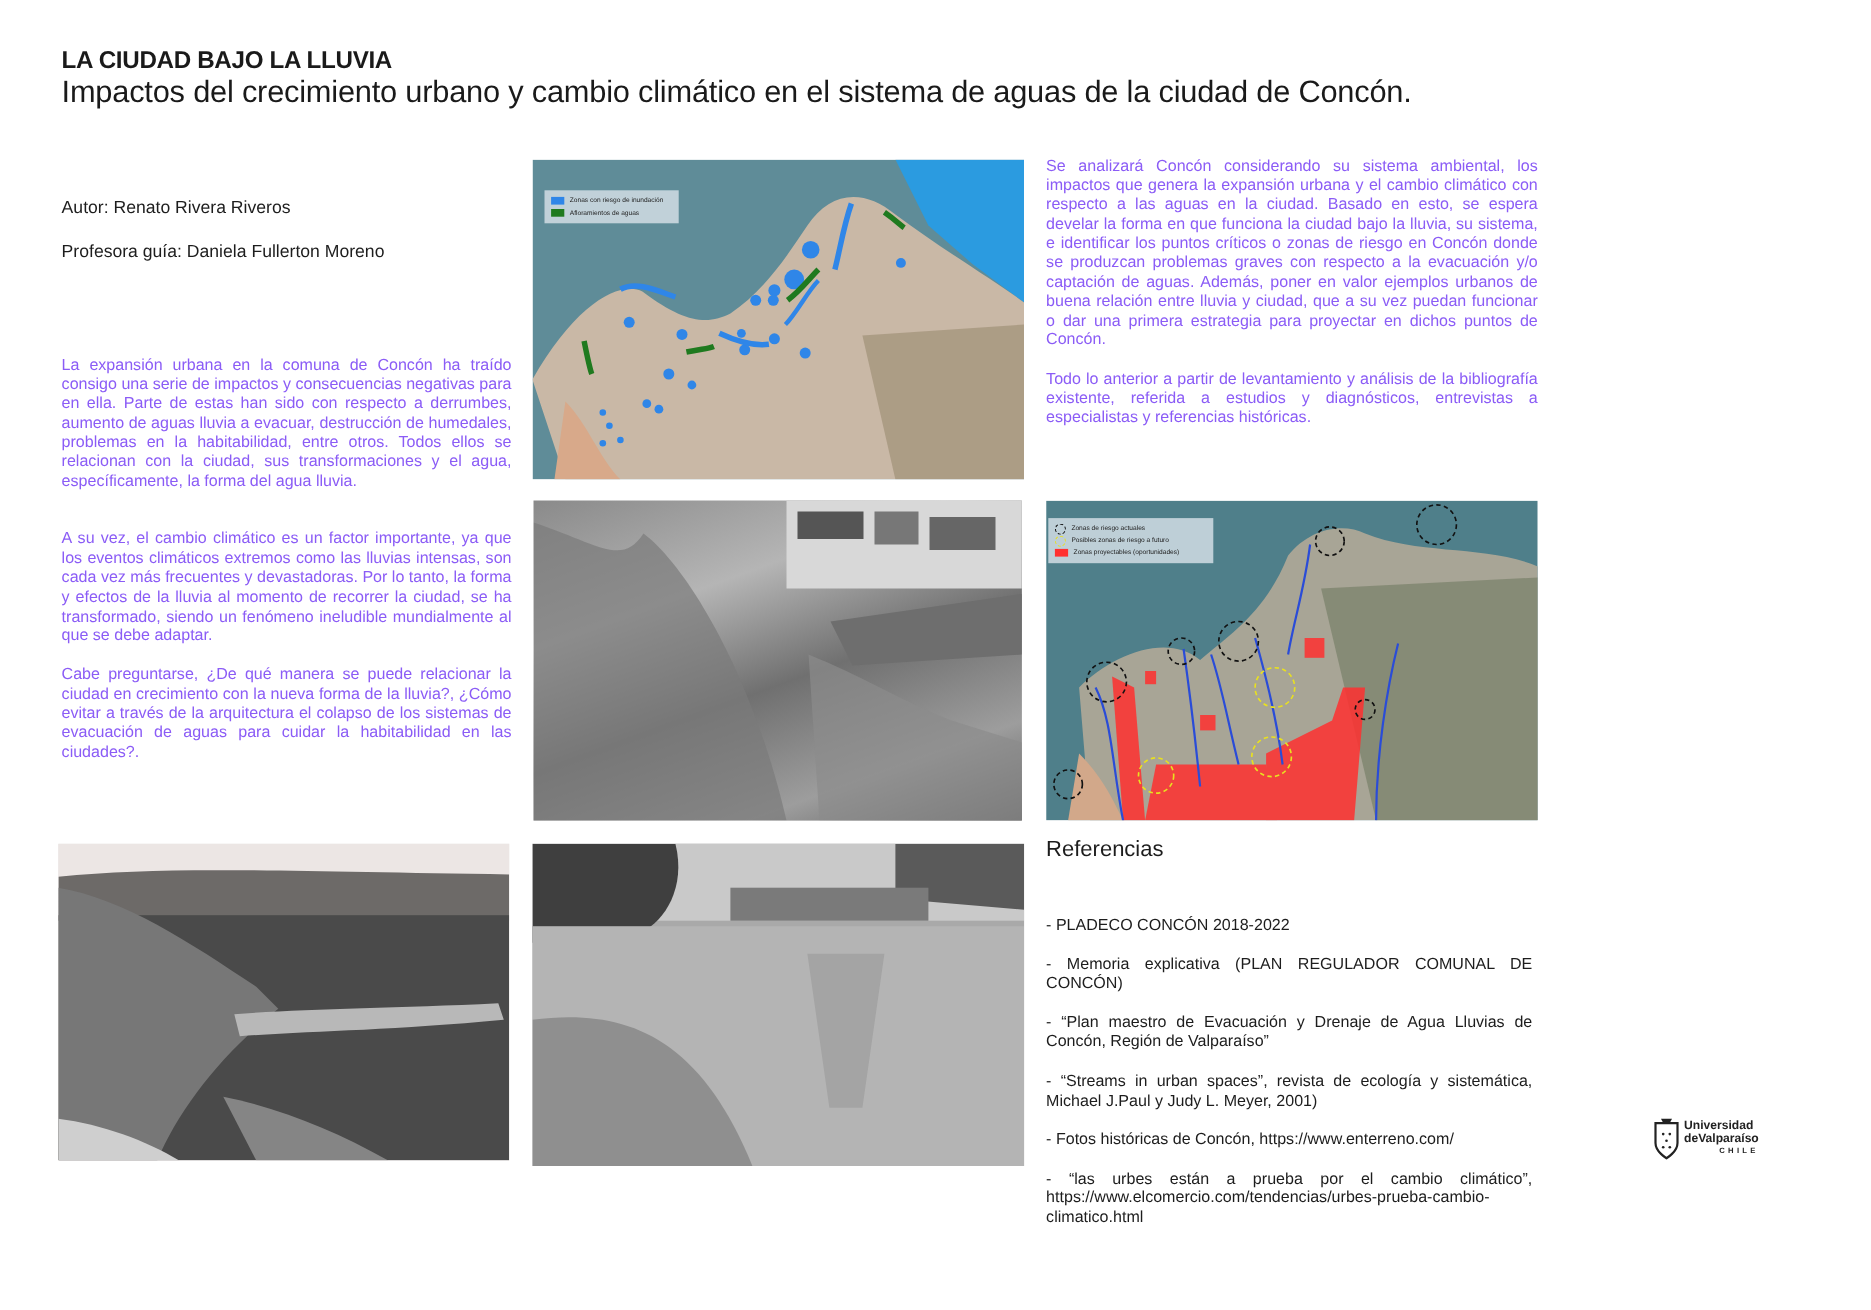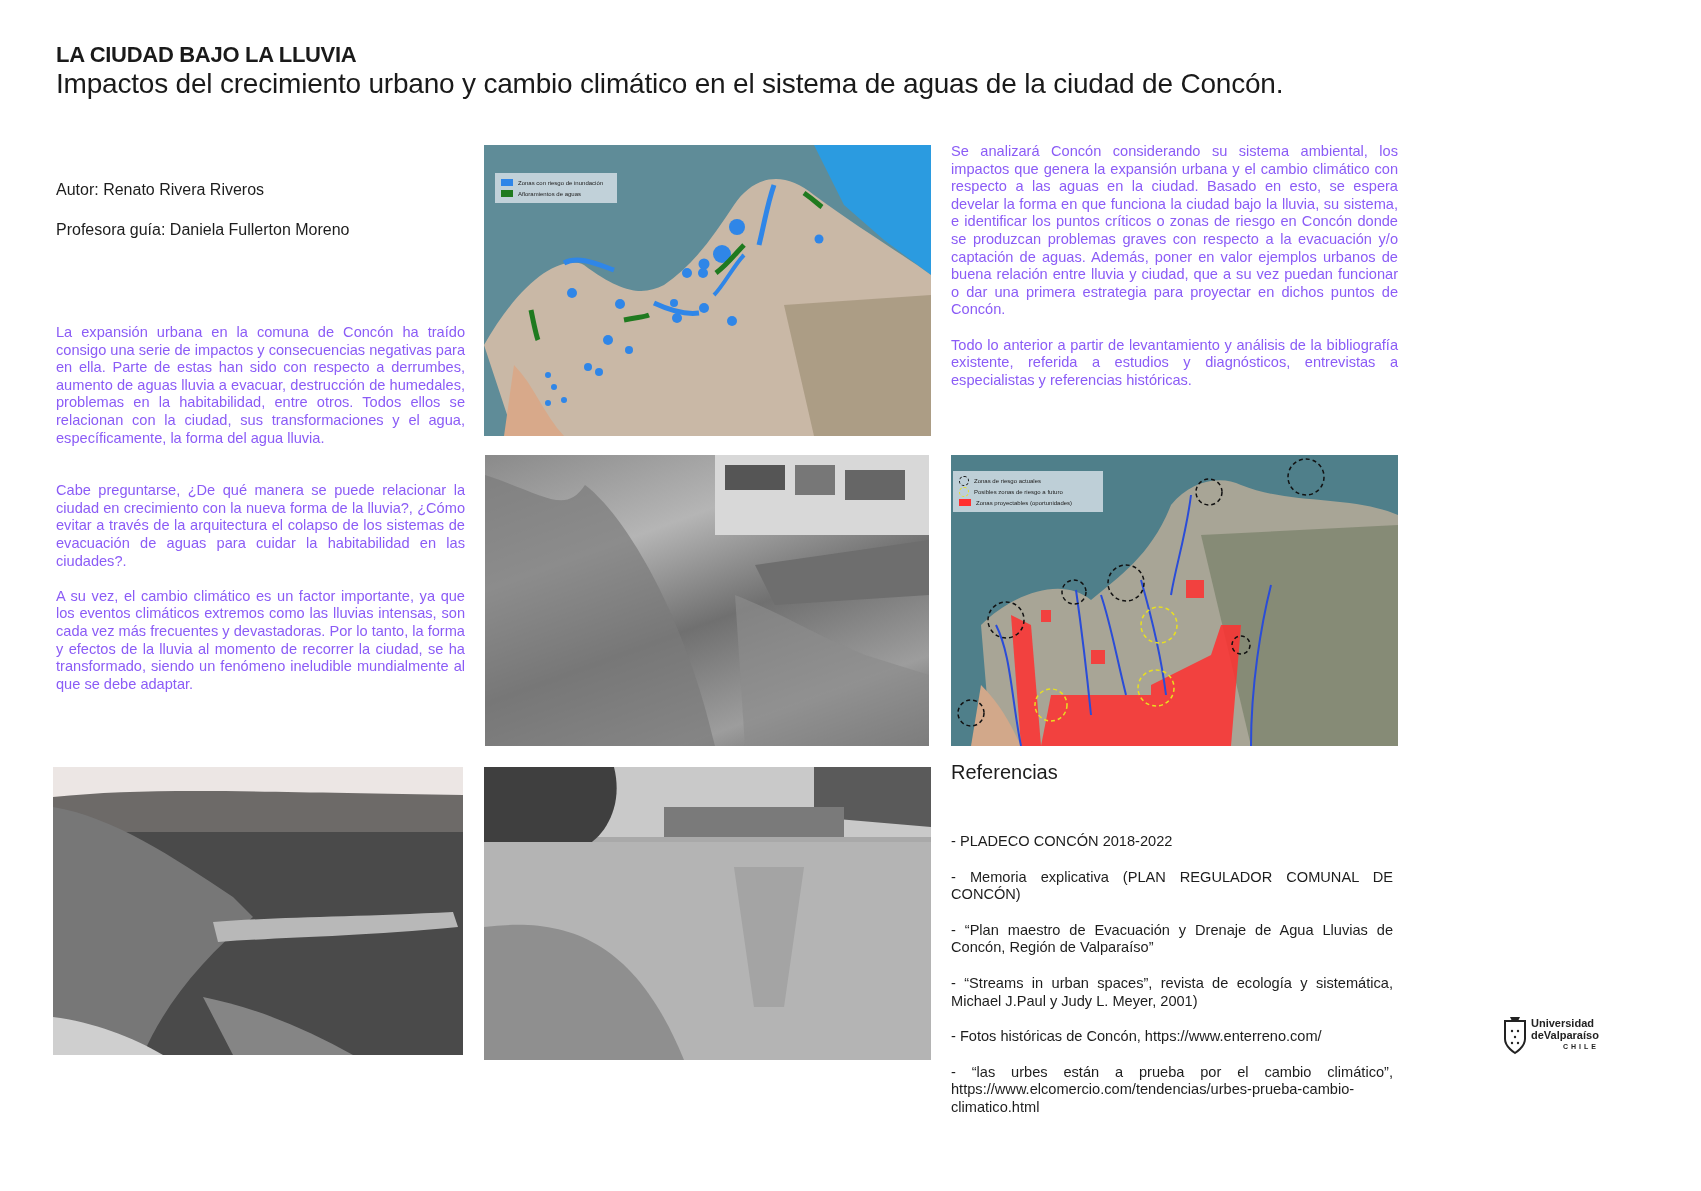--- a/index.html
+++ b/index.html
@@ -24,22 +24,22 @@
 <body>
 
 <div class="abs title">LA CIUDAD BAJO LA LLUVIA</div>
 <div class="abs subtitle">Impactos del crecimiento urbano y cambio climático en el sistema de aguas de la ciudad de Concón.</div>
 
 <div class="abs meta" style="top:153px">Autor: Renato Rivera Riveros</div>
 <div class="abs meta" style="top:193px">Profesora guía: Daniela Fullerton Moreno</div>
 
 <div class="abs para" style="left:56px; top:300px; width:409px;margin-top:24px;">
   <p style="margin-bottom:35px">La expansión urbana en la comuna de Concón ha traído consigo una serie de impactos y consecuencias negativas para en ella. Parte de estas han sido con respecto a derrumbes, aumento de aguas lluvia a evacuar, destrucción de humedales, problemas en la habitabilidad, entre otros. Todos ellos se relacionan con la ciudad, sus transformaciones y el agua, específicamente, la forma del agua lluvia.</p>
+  <p>A su vez, el cambio climático es un factor importante, ya que los eventos climáticos extremos como las lluvias intensas, son cada vez más frecuentes y devastadoras. Por lo tanto, la forma y efectos de la lluvia al momento de recorrer la ciudad, se ha transformado, siendo un fenómeno ineludible mundialmente al que se debe adaptar.</p>
   <p>Cabe preguntarse, ¿De qué manera se puede relacionar la ciudad en crecimiento con la nueva forma de la lluvia?, ¿Cómo evitar a través de la arquitectura el colapso de los sistemas de evacuación de aguas para cuidar la habitabilidad en las ciudades?.</p>
-  <p>A su vez, el cambio climático es un factor importante, ya que los eventos climáticos extremos como las lluvias intensas, son cada vez más frecuentes y devastadoras. Por lo tanto, la forma y efectos de la lluvia al momento de recorrer la ciudad, se ha transformado, siendo un fenómeno ineludible mundialmente al que se debe adaptar.</p>
 </div>
 
 <div class="img" style="left:484px; top:145px; width:447px; height:291px;">
   <svg width="447" height="291">
     <rect width="447" height="291" fill="#5f8c98"></rect>
     <path d="M330,0 L447,0 L447,130 L400,95 L360,60 Z" fill="#2b9be0"></path>
     <path d="M0,200 C40,130 80,110 100,120 C140,150 160,150 180,140 C210,120 230,90 250,60 C270,30 300,25 330,50 C370,80 420,110 447,130 L447,291 L30,291 Z" fill="#c9b8a6"></path>
     <path d="M30,220 C50,240 60,270 80,291 L20,291 Z" fill="#d8a98a"></path>
     <path d="M300,160 L447,150 L447,291 L330,291 Z" fill="#9a8a70" opacity="0.6"></path>
     <g fill="#2f86e8">

